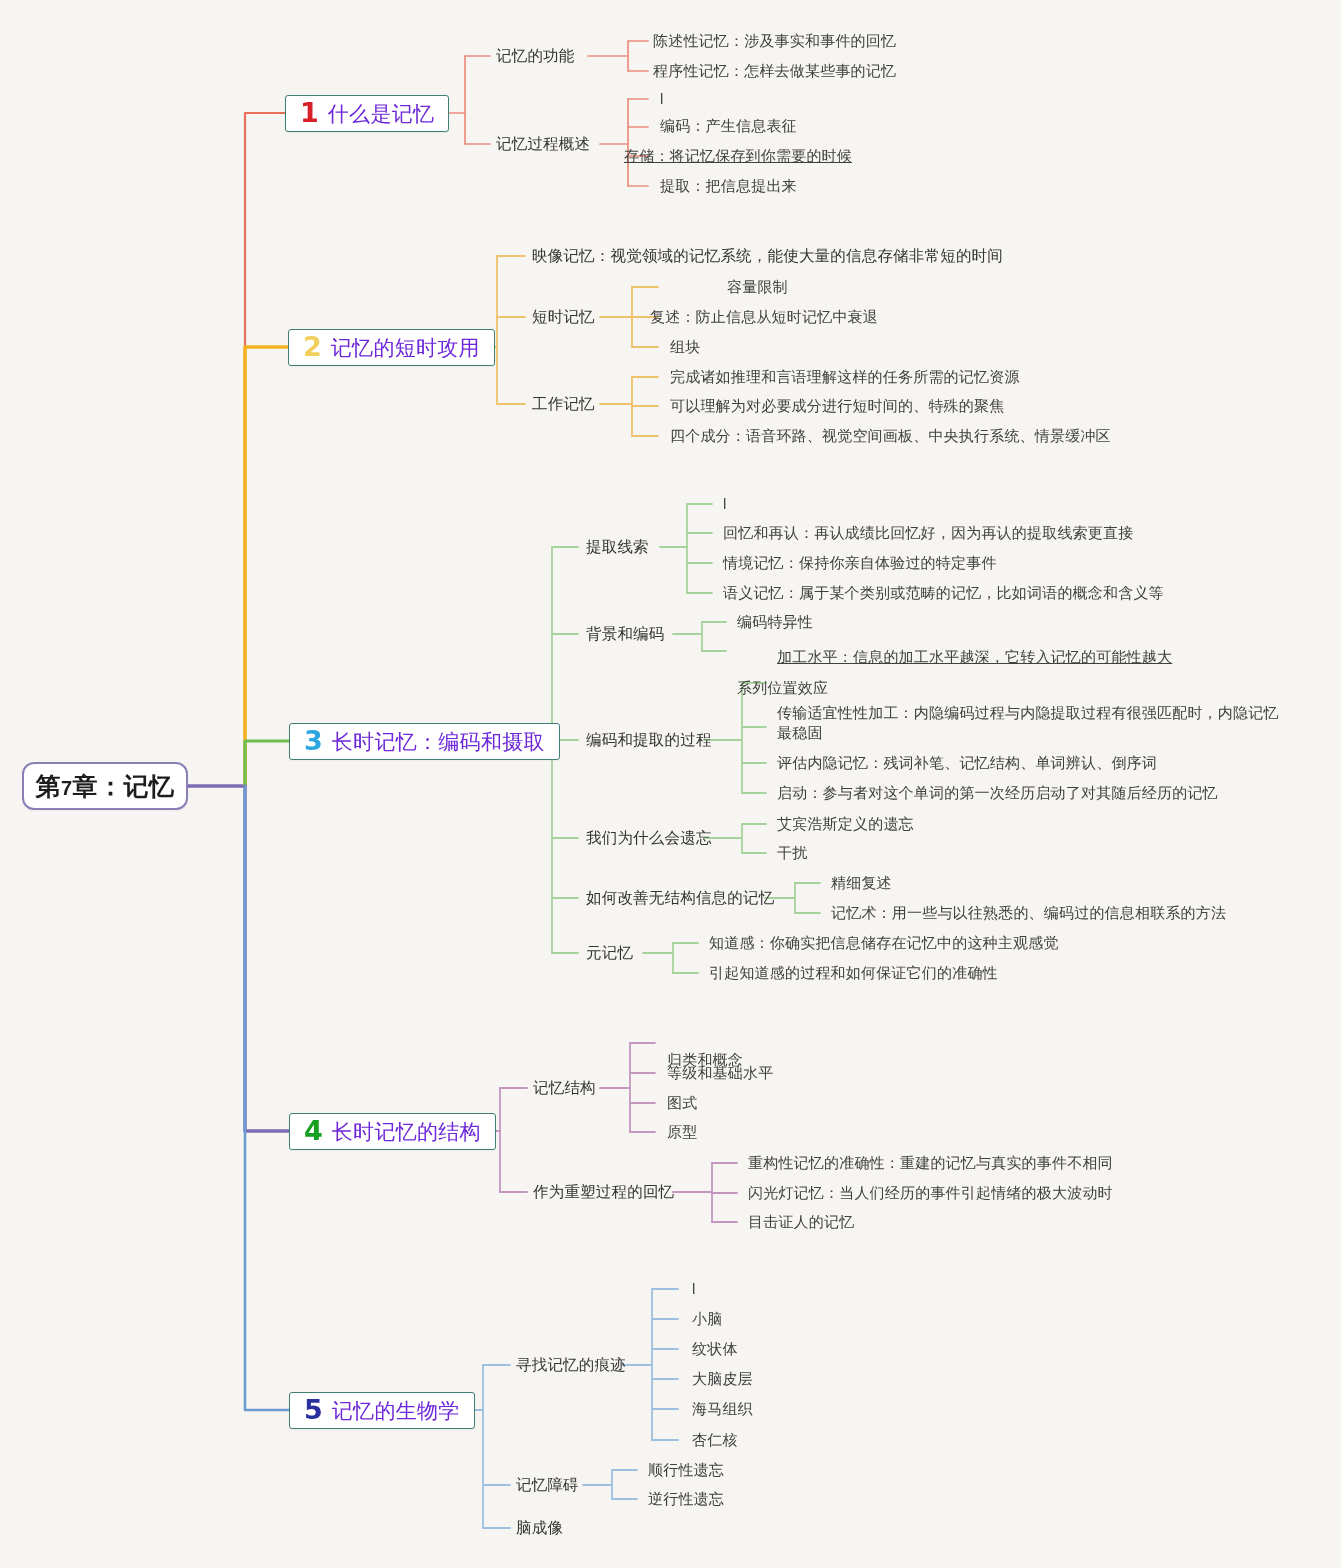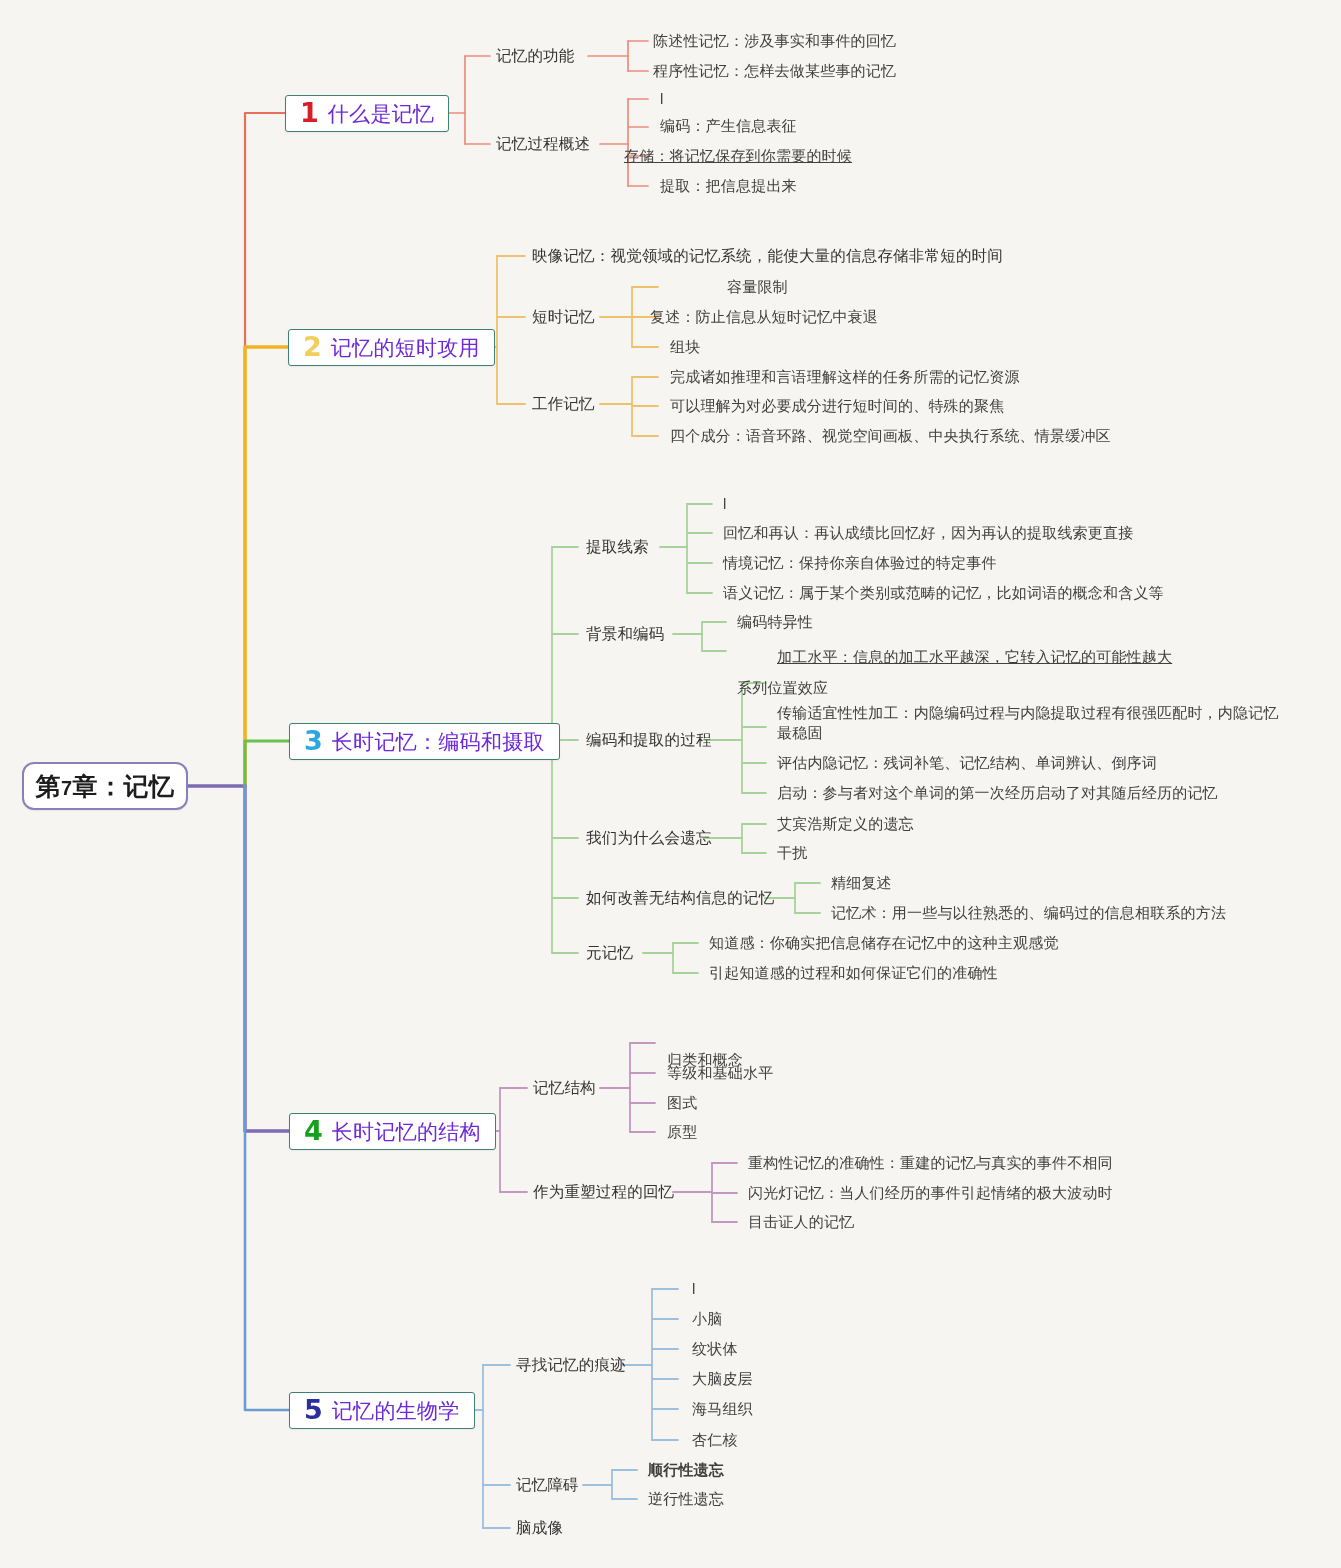--- a/index.html
+++ b/index.html
@@ -308,16 +308,16 @@
   <div class="lbl l2" style="left:516px;top:1475px;">记忆障碍</div>
   <div class="lbl l2" style="left:516px;top:1518px;">脑成像</div>
 
   <div class="lbl l3" style="left:692px;top:1279px;">l</div>
   <div class="lbl l3" style="left:692px;top:1309px;">小脑</div>
   <div class="lbl l3" style="left:692px;top:1339px;">纹状体</div>
   <div class="lbl l3" style="left:692px;top:1369px;">大脑皮层</div>
   <div class="lbl l3" style="left:692px;top:1399px;">海马组织</div>
   <div class="lbl l3" style="left:692px;top:1430px;">杏仁核</div>
 
-  <div class="lbl l3" style="left:648px;top:1460px;font-weight:bold;">顺行性遗忘</div>
+  <div class="lbl l3" style="left:648px;top:1460px;">顺行性遗忘</div>
   <div class="lbl l3" style="left:648px;top:1489px;">逆行性遗忘</div>
 
 </div>
 
 </body></html>

